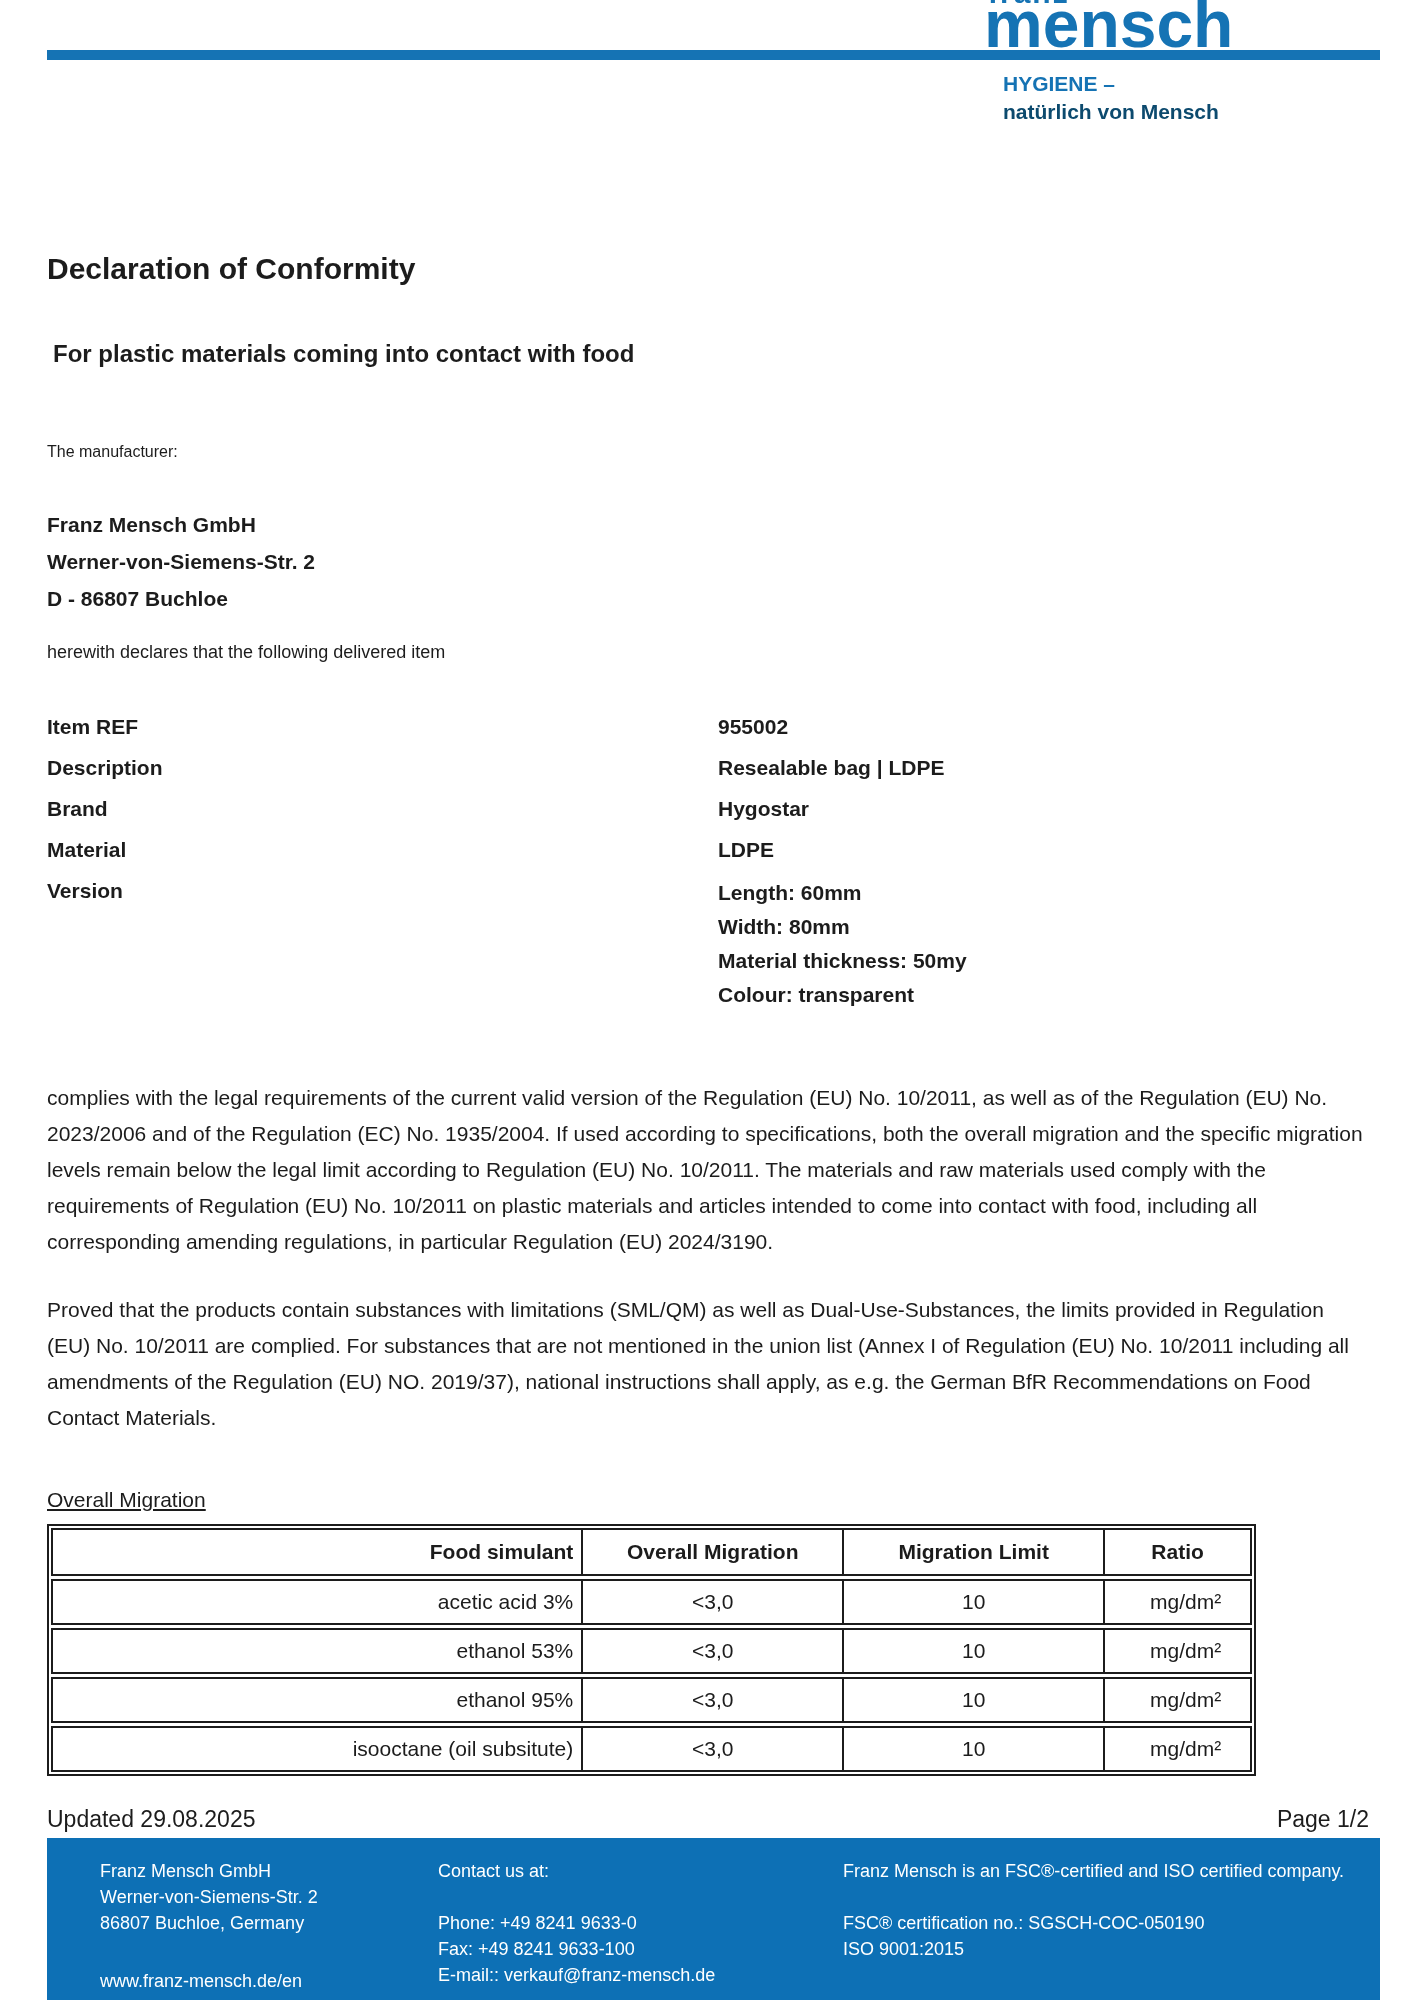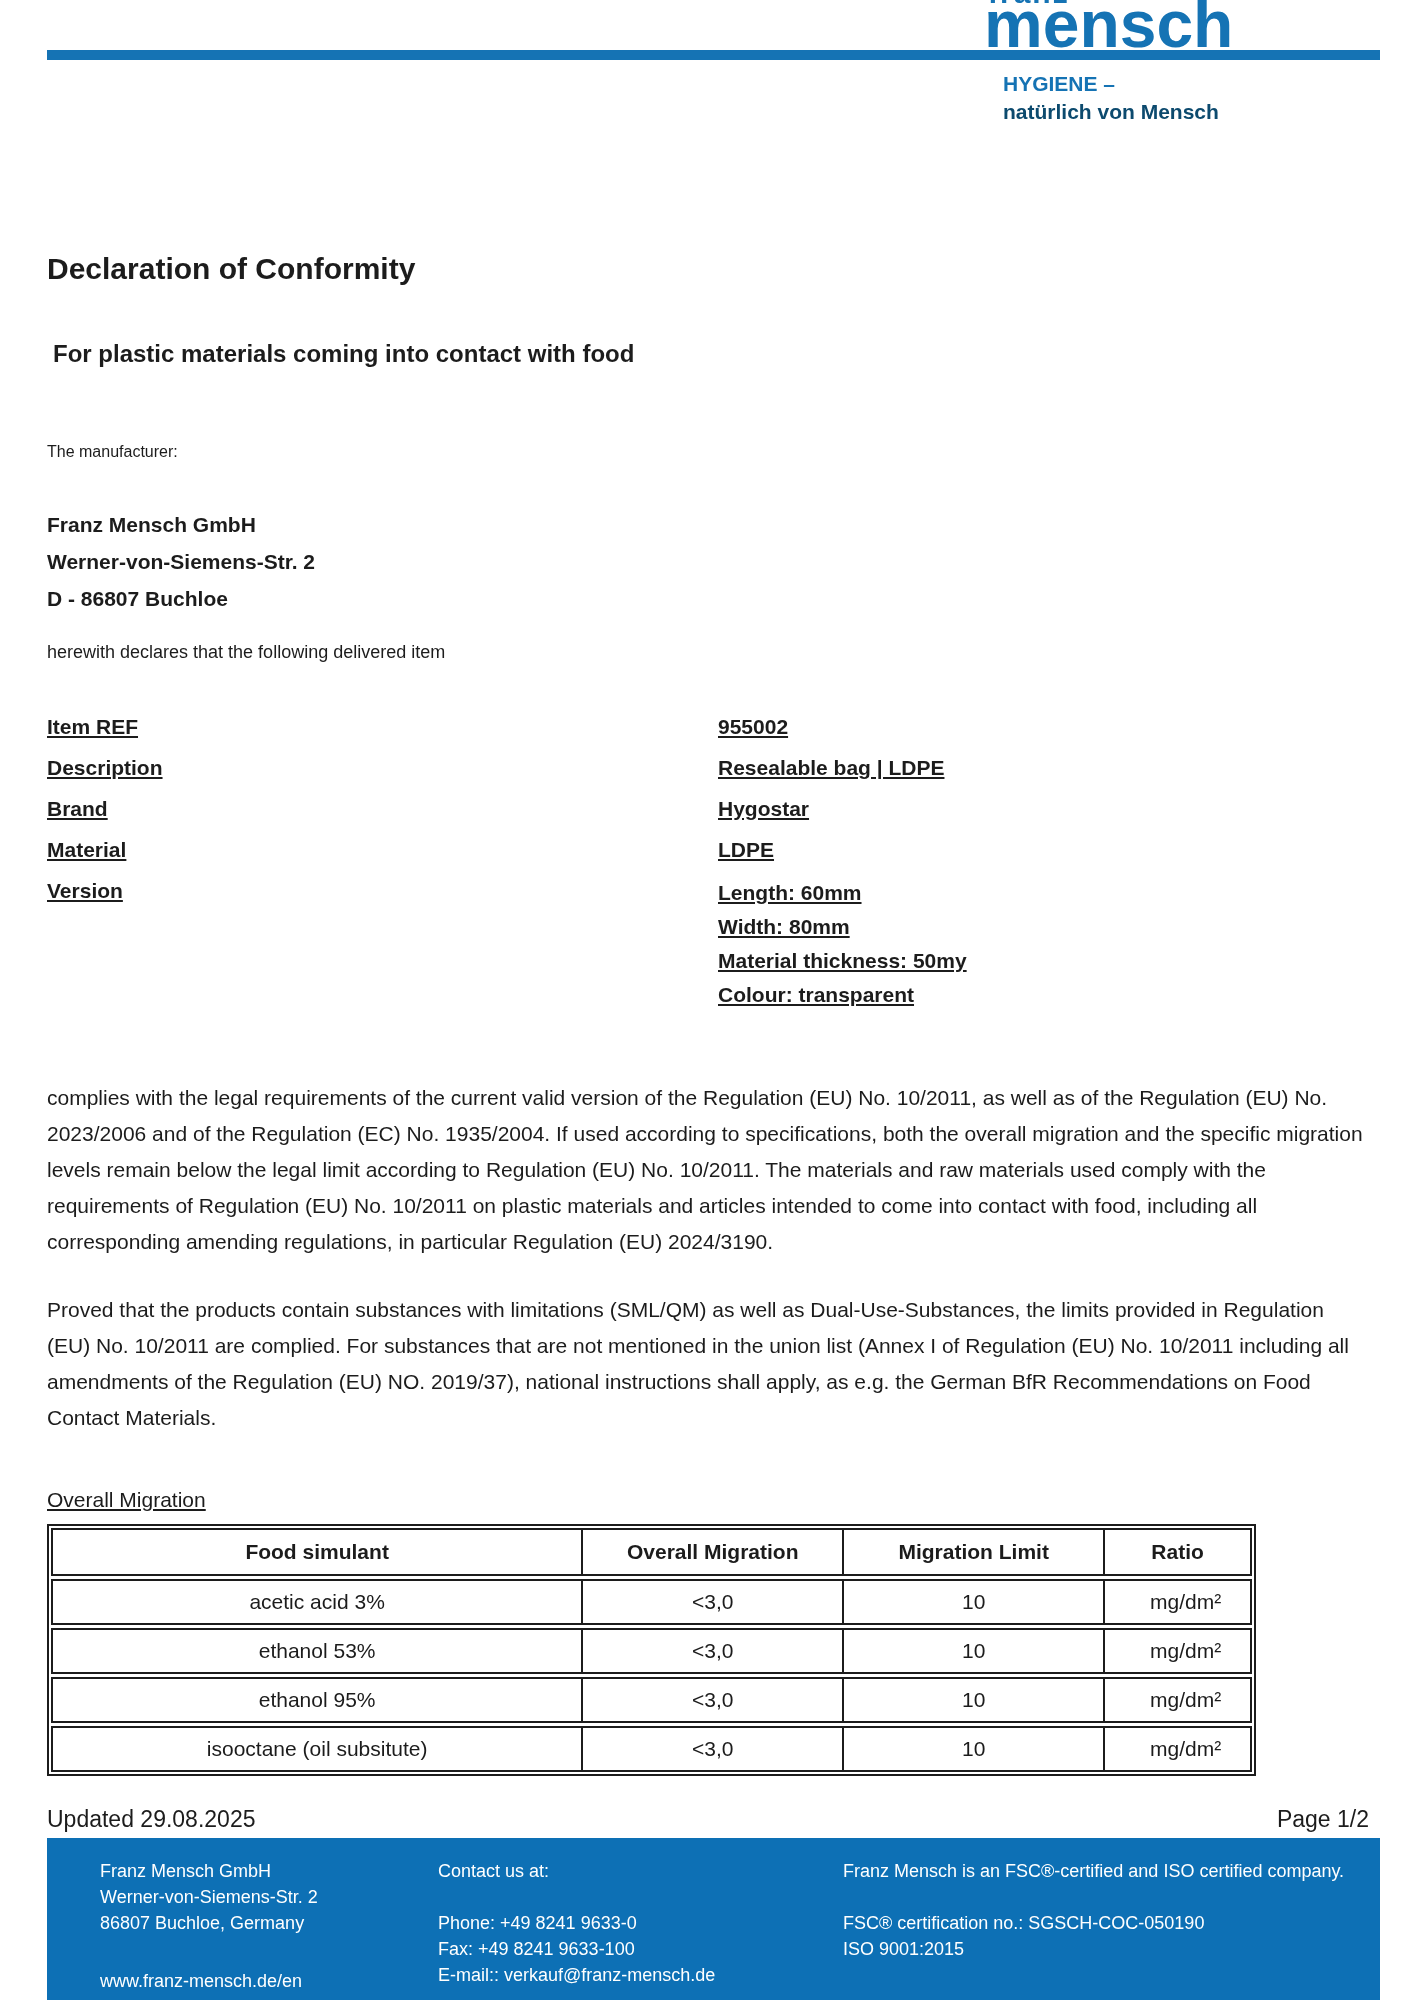--- a/index.html
+++ b/index.html
@@ -14,37 +14,37 @@
   .logo-word { position:absolute; left:984px; top:-14px; font-size:66px; font-weight:bold; letter-spacing:0px; color:#1573b4; }
   .tagline1 { position:absolute; left:1003px; top:72px; font-size:21px; font-weight:bold; color:#1573b4; }
   .tagline2 { position:absolute; left:1003px; top:100px; font-size:21px; font-weight:bold; color:#0c4a6e; }
   
   .h1 { position:absolute; left:47px; top:252px; font-size:30px; font-weight:bold; }
   .h2 { position:absolute; left:53px; top:340px; font-size:24px; font-weight:bold; }
   .manu-label { position:absolute; left:47px; top:443px; font-size:16px; }
   .address { position:absolute; left:47px; top:506px; font-size:21px; font-weight:bold; line-height:37px; }
   .declares { position:absolute; left:47px; top:642px; font-size:18px; }
   
-  .item-grid { position:absolute; left:47px; top:712px; width:1322px; font-size:21px; font-weight:bold;text-decoration:underline; }
+  .item-grid { position:absolute; left:47px; top:712px; width:1322px; font-size:21px; font-weight:bold; }
   .item-row { display:flex; margin-bottom:11px; line-height:30px; }
   .item-label { width:671px; flex:0 0 671px; }
   .item-value { flex:1; }
   .ver-line { line-height:34px; }
   
   .para { position:absolute; left:47px; width:1324px; font-size:21px; line-height:36px; }
   .para1 { top:1080px; }
   .para2 { top:1292px; }
   
   .section-label { position:absolute; left:47px; top:1488px; font-size:21px; text-decoration:underline; }
   .mtable { position:absolute; left:47px; top:1524px; width:1209px; border:2px solid #1c1c1c; padding:2px; box-sizing:border-box; }
   .mrow { display:flex; border:2px solid #1c1c1c; margin-bottom:3px; background:#fff; }
   .mrow:last-child { margin-bottom:0; }
   .mcell { border-right:2px solid #1c1c1c; box-sizing:border-box; padding:9px 8px; font-size:21px; }
   .mcell:last-child { border-right:none; }
-  .c0 { width:44.3%; text-align:center; }
+  .c0 { width:44.3%; text-align:right; }
   .c1 { width:21.8%; text-align:center; }
   .c2 { width:21.8%; text-align:center; }
   .c3 { width:12.1%; flex:1; text-align:center;padding-left:24px; }
   .mrow.head .mcell { font-weight:bold; padding:10px 8px; }
   .mrow.head .c1, .mrow.head .c2, .mrow.head .c3 { text-align:center; }
   
   .meta-row { position:absolute; left:47px; top:1806px; width:1322px; display:flex; justify-content:space-between; font-size:23px; }
   
   .footer {
     position:absolute; left:47px; top:1838px; width:1333px; height:162px;

